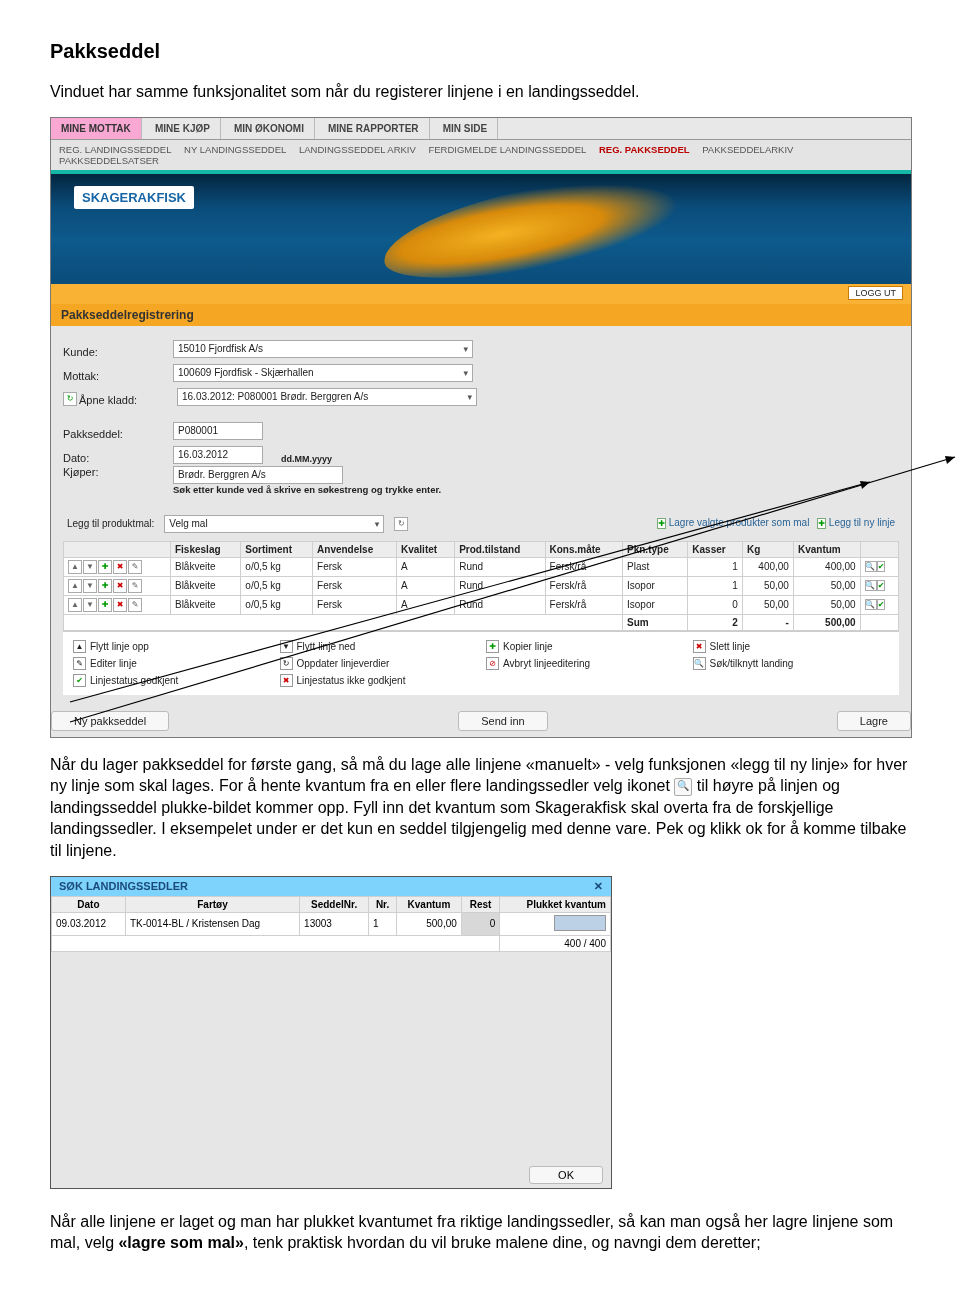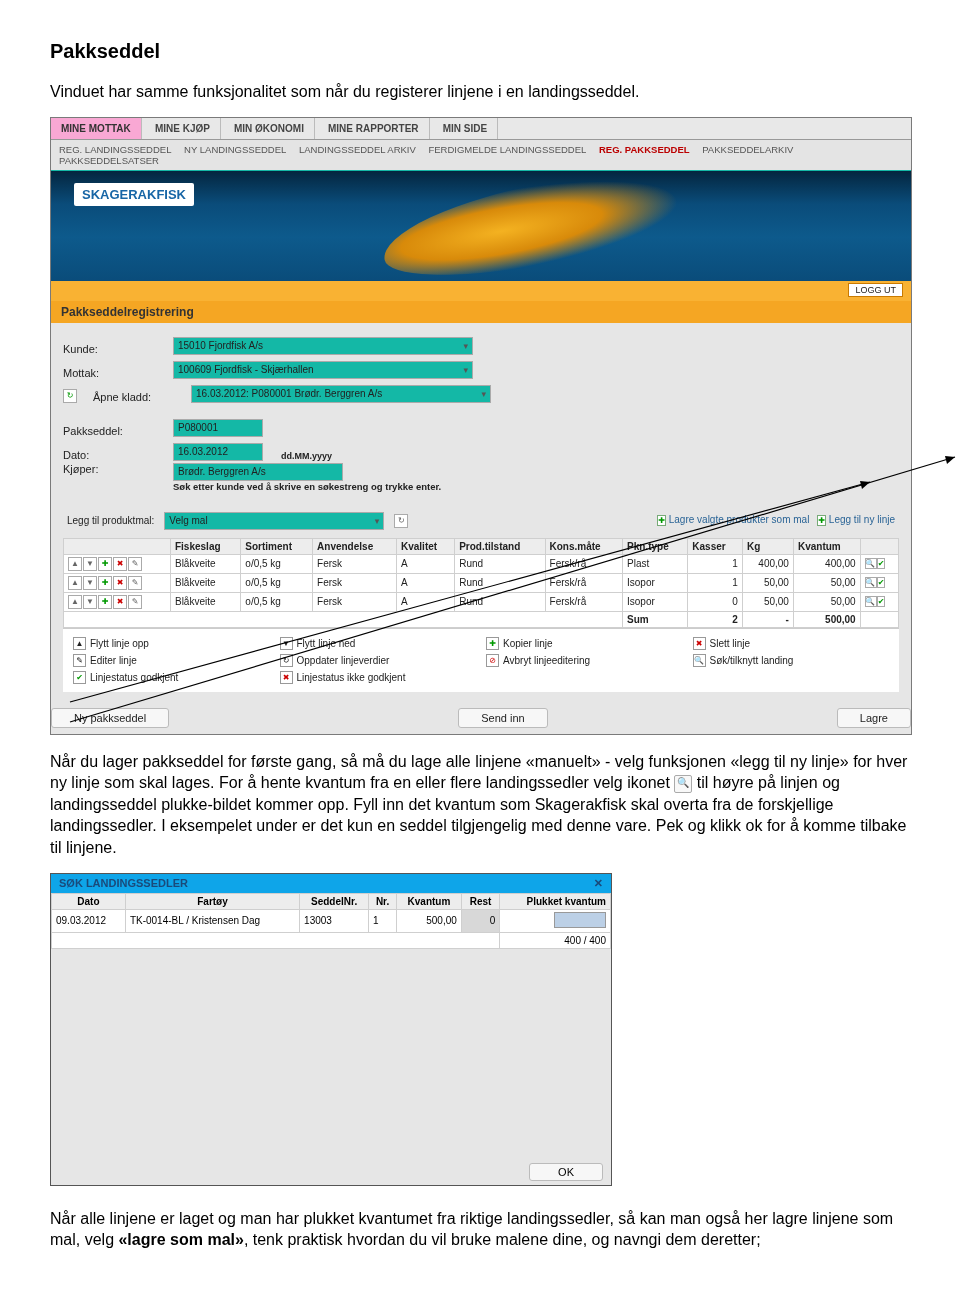--- a/index.html
+++ b/index.html
@@ -6,53 +6,53 @@
   .page{padding:40px 50px 40px 50px}
   h1{font-size:20px;font-weight:bold;margin:0 0 18px 0}
   p{margin:0 0 14px 0;line-height:1.35}
   .bold{font-weight:bold}
   .ico{display:inline-block;width:16px;height:16px;border:1px solid #aaa;background:#f8f8f8;vertical-align:middle;border-radius:2px;position:relative;font-size:10px;text-align:center;line-height:14px;color:#666}
   .ui-shot{margin:8px 0 16px 0;position:relative}
   .ui-shot-inner{width:860px;border:1px solid #7a7a7a;font-size:11px;color:#222;background:#fff}
   .tabs-main{background:#e8e8e8;border-bottom:1px solid #999}
   .tabs-main span{display:inline-block;padding:5px 10px;border-right:1px solid #bbb;font-size:10px;font-weight:bold;color:#444}
   .tabs-main span.active{background:#f9a8d4;color:#333}
-  .tabs-sub{background:#e4e4e4;border-bottom:1px solid #14b8a6;padding:4px 8px;font-size:9.5px;color:#555}
+  .tabs-sub{background:#e4e4e4;border-bottom:4px solid #14b8a6;padding:4px 8px;font-size:9.5px;color:#555}
   .tabs-sub span{margin-right:10px}
   .tabs-sub span.red{color:#b00;font-weight:bold}
   .banner{height:110px;background:linear-gradient(#04263f,#0a4c7a 30%,#0d5a8c 60%,#0a4c7a);position:relative;overflow:hidden}
   .logo{position:absolute;left:23px;top:12px;background:#fff;padding:4px 8px;font-weight:bold;color:#1866a6;font-size:13px;border-radius:2px}
   .shrimp{position:absolute;left:330px;top:15px;width:300px;height:80px;background:radial-gradient(ellipse at 40% 50%,#f4b221 0%,#d88a0a 40%,rgba(0,0,0,0) 70%);border-radius:60% 40% 50% 50%/60% 60% 40% 40%;transform:rotate(-10deg)}
   .logbar{background:#f9b233;height:20px;position:relative}
   .logbar .btn{position:absolute;right:8px;top:2px;background:#fff;border:1px solid #c97a00;font-size:9px;padding:1px 6px}
   .section-title{background:#f5a623;color:#333;font-weight:bold;padding:4px 10px;font-size:12px}
   .form-area{background:#e6e6e6;padding:10px 12px}
   .form-row{display:flex;align-items:flex-end;height:22px;margin-bottom:2px}
   .form-row label{width:110px;font-size:11px}
-  .fld{background:#14b8a6;border:1px solid #aaa;height:16px;padding:0 4px;font-size:10px;display:inline-flex;align-items:center}
+  .fld{background:#ffffff;border:1px solid #aaa;height:16px;padding:0 4px;font-size:10px;display:inline-flex;align-items:center}
   .fld.sel{width:290px;justify-content:space-between}
   .fld.sel::after{content:"▾";font-size:9px;color:#555}
   .note{font-size:9.5px;color:#222;font-weight:bold}
   .prod-bar{display:flex;align-items:center;gap:10px;font-size:10px;padding:4px 4px 8px 4px}
   .prod-bar .right{margin-left:auto;display:flex;gap:8px}
   .linkish{color:#2a6496;cursor:pointer}
   table.grid{width:100%;border-collapse:collapse;font-size:10px;background:#fff}
   table.grid th,table.grid td{border:1px solid #cfcfcf;padding:2px 4px;text-align:left;white-space:nowrap}
   table.grid th{background:#ededed;font-weight:bold}
   .rowicons{display:flex;gap:1px}
   .ri{width:12px;height:12px;border:1px solid #aaa;background:#fff;font-size:8px;line-height:12px;text-align:center;color:#666}
   .sum-row td{font-weight:bold}
   .legend{display:grid;grid-template-columns:repeat(4,1fr);gap:4px 10px;font-size:10px;background:#fff;padding:8px 10px;border-top:1px solid #ccc}
   .legend div{display:flex;align-items:center;gap:4px}
   .li{width:11px;height:11px;border:1px solid #999;display:inline-block;font-size:8px;line-height:11px;text-align:center}
   .btnrow{display:flex;justify-content:space-between;gap:30px;background:#e6e6e6;padding:6px 0}
   .bigbtn{background:#f7f7f7;border:1px solid #bbb;border-radius:3px;padding:3px 22px;font-size:11px}
   .arrow-svg{position:absolute;left:0;top:0;pointer-events:none}
   .modal{width:560px;border:1px solid #555;background:#e6e6e6;font-size:11px;margin-top:8px}
-  .modal .mtitle{background:#0ea5e9;color:#1a4a7a;font-weight:bold;padding:3px 8px;display:flex;justify-content:space-between}
+  .modal .mtitle{background:#7dd3fc;color:#1a4a7a;font-weight:bold;padding:3px 8px;display:flex;justify-content:space-between}
   .modal table{width:100%;border-collapse:collapse;font-size:10px;background:#fff}
   .modal th,.modal td{border:1px solid #cfcfcf;padding:2px 4px}
   .modal th{background:#ededed;font-weight:bold}
   .modal .empty{height:210px;background:#e6e6e6}
   .modal .okrow{display:flex;justify-content:flex-end;padding:4px 8px}
   .inputcell{background:#fff;border:1px solid #999;width:50px;height:14px;display:inline-block}
 </style>
 </head>
 <body>
 
@@ -95,21 +95,21 @@
         <div class="form-row">
           <label>Kunde:</label>
           <div class="fld sel">15010 Fjordfisk A/s</div>
         </div>
         <div class="form-row">
           <label>Mottak:</label>
           <div class="fld sel">100609 Fjordfisk - Skjærhallen</div>
         </div>
         <div class="form-row">
           <span class="ri" style="color:#090">↻</span>
-          <label style="width:98px;margin-left:16px">Åpne kladd:</label>
+          <label style="width:98px;margin-left:2px">Åpne kladd:</label>
           <div class="fld sel">16.03.2012: P080001 Brødr. Berggren A/s</div>
         </div>
         <div style="height:10px"></div>
         <div class="form-row">
           <label>Pakkseddel:</label>
           <div class="fld" style="width:80px">P080001</div>
         </div>
         <div class="form-row">
           <label>Dato:</label>
           <div class="fld" style="width:80px">16.03.2012</div>

